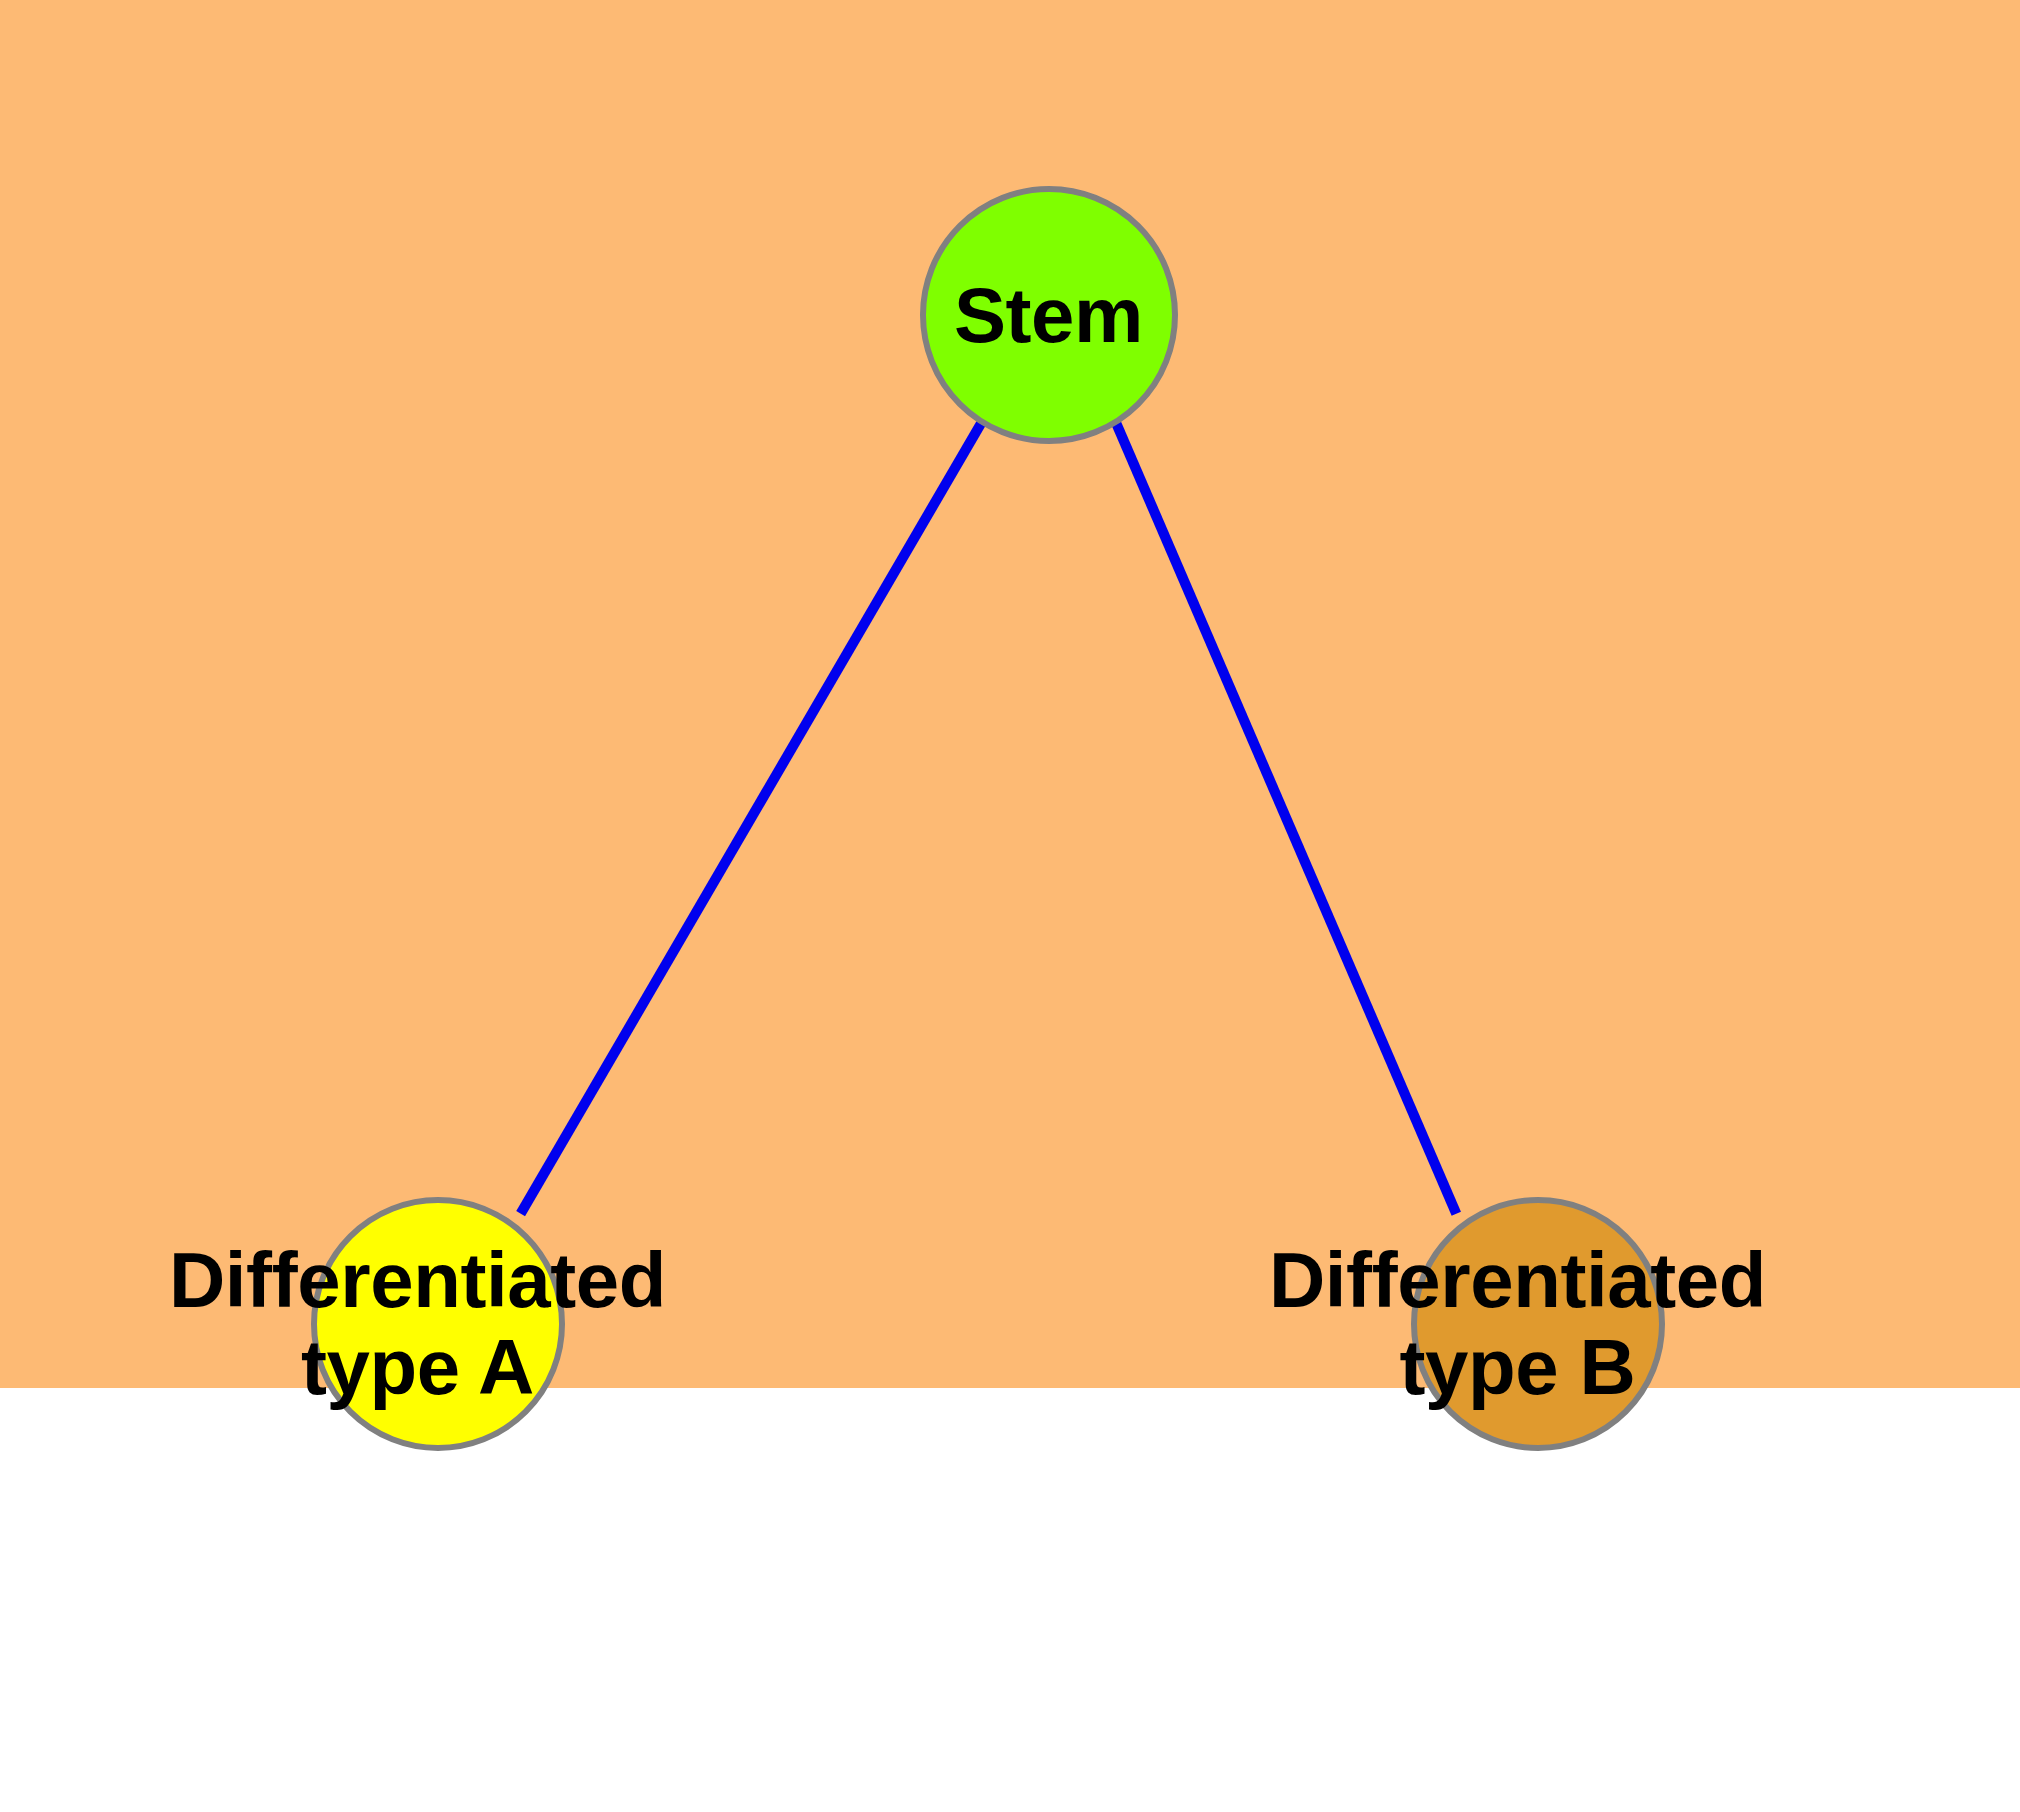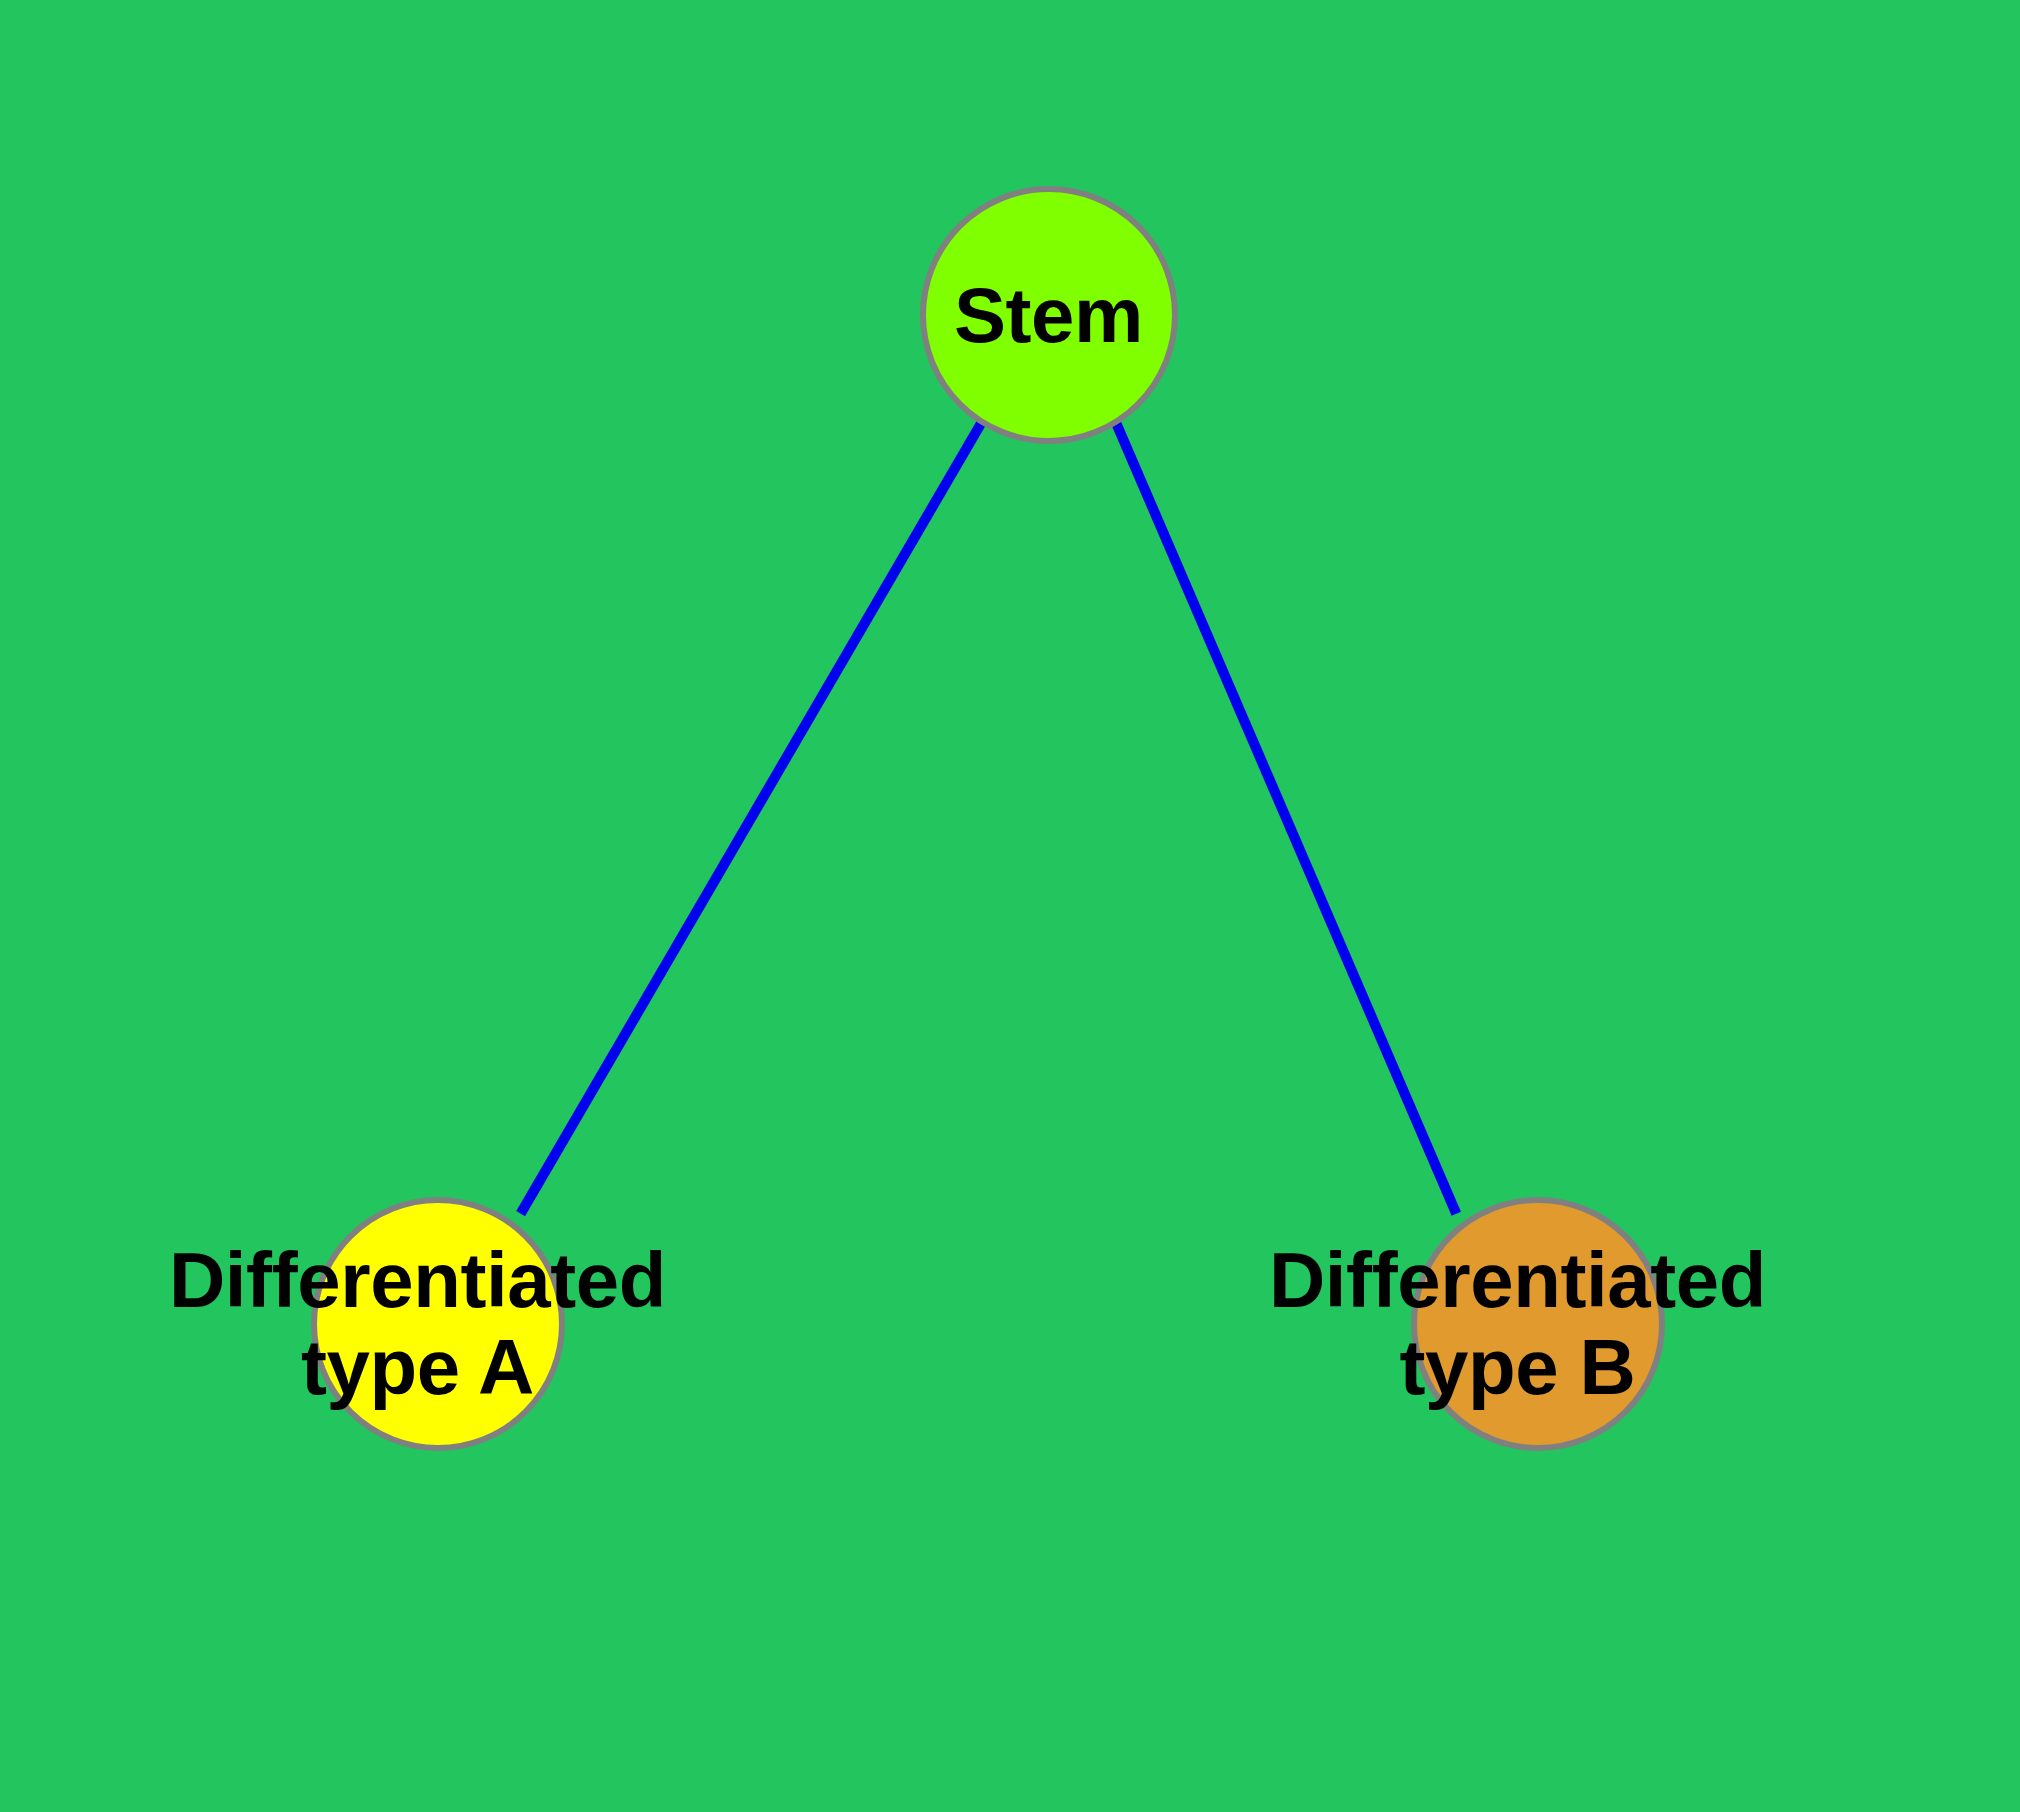--- a/index.html
+++ b/index.html
@@ -8,22 +8,22 @@
   }
   body {
     width: 2021px;
     height: 1812px;
     overflow: hidden;
     font-family: "Liberation Sans", sans-serif;
   }
   #graph-canvas {
     position: relative;
     width: 2021px;
-    height: 1812px;
-    background: #22c55e;
+    height: 1388px;
+    background: #fdba74;
   }
   #edge-layer {
     position: absolute;
     left: 0;
     top: 0;
     width: 2021px;
     height: 1812px;
   }
   .node {
     position: absolute;

